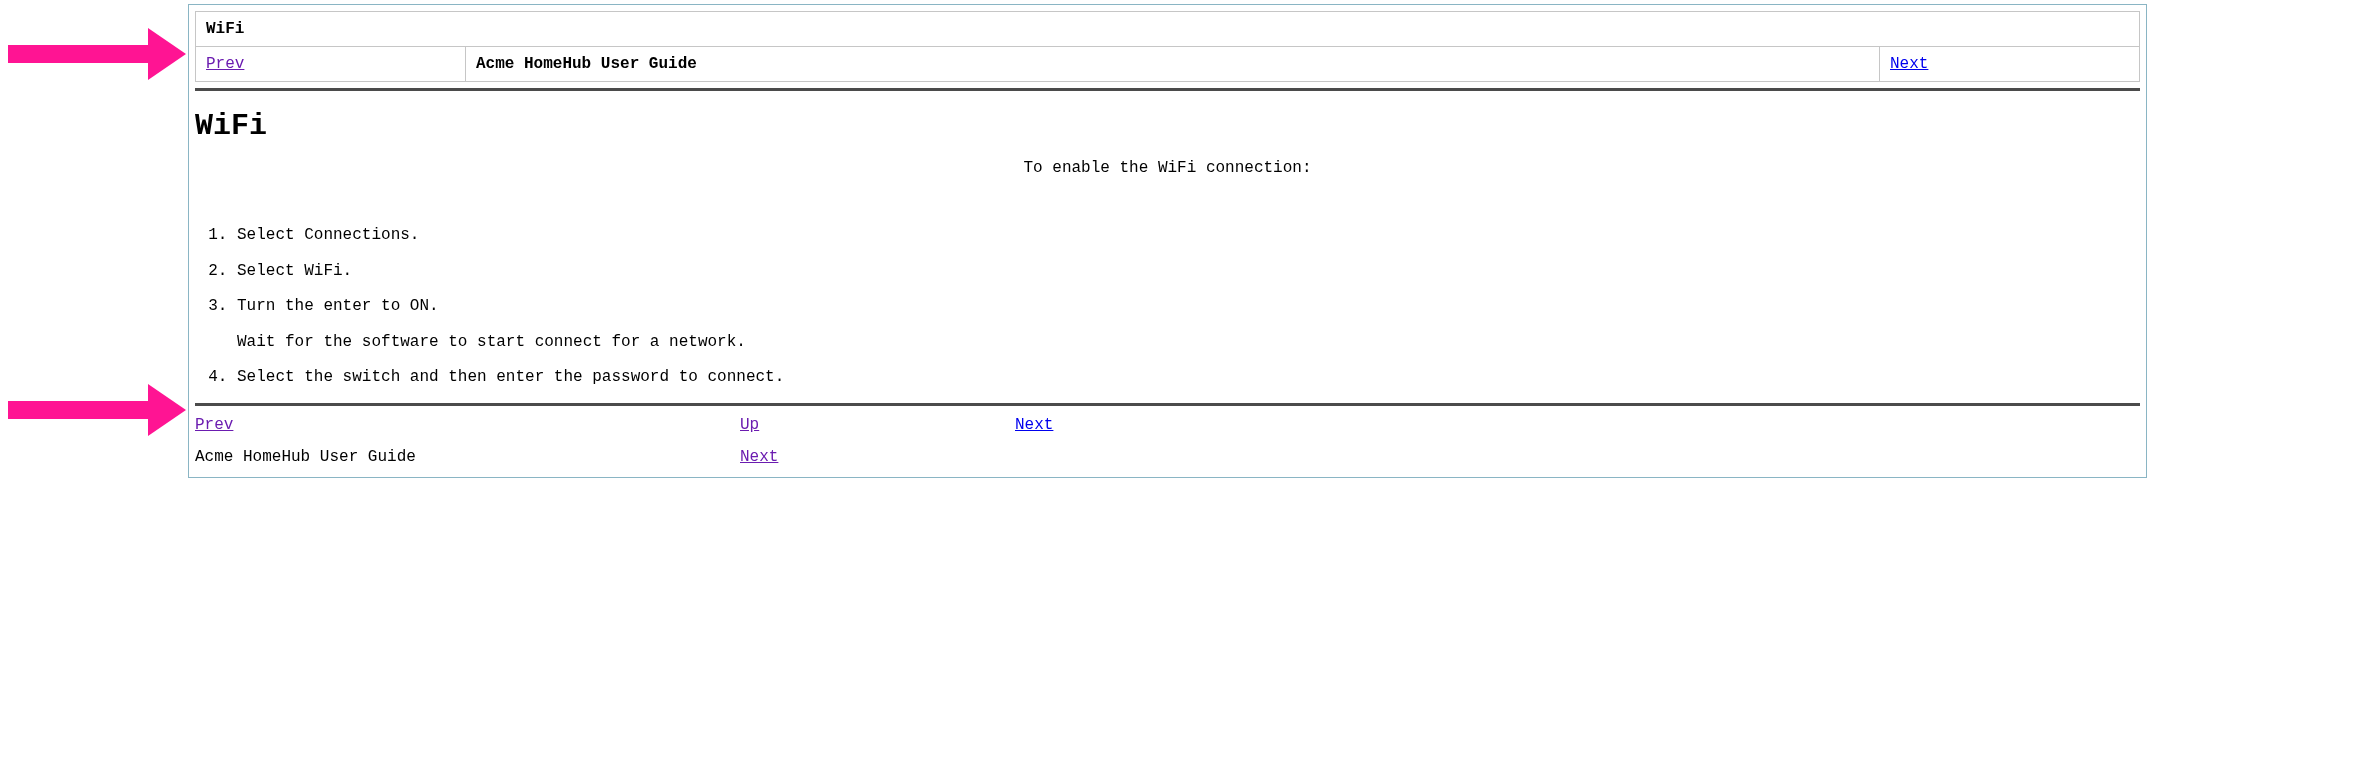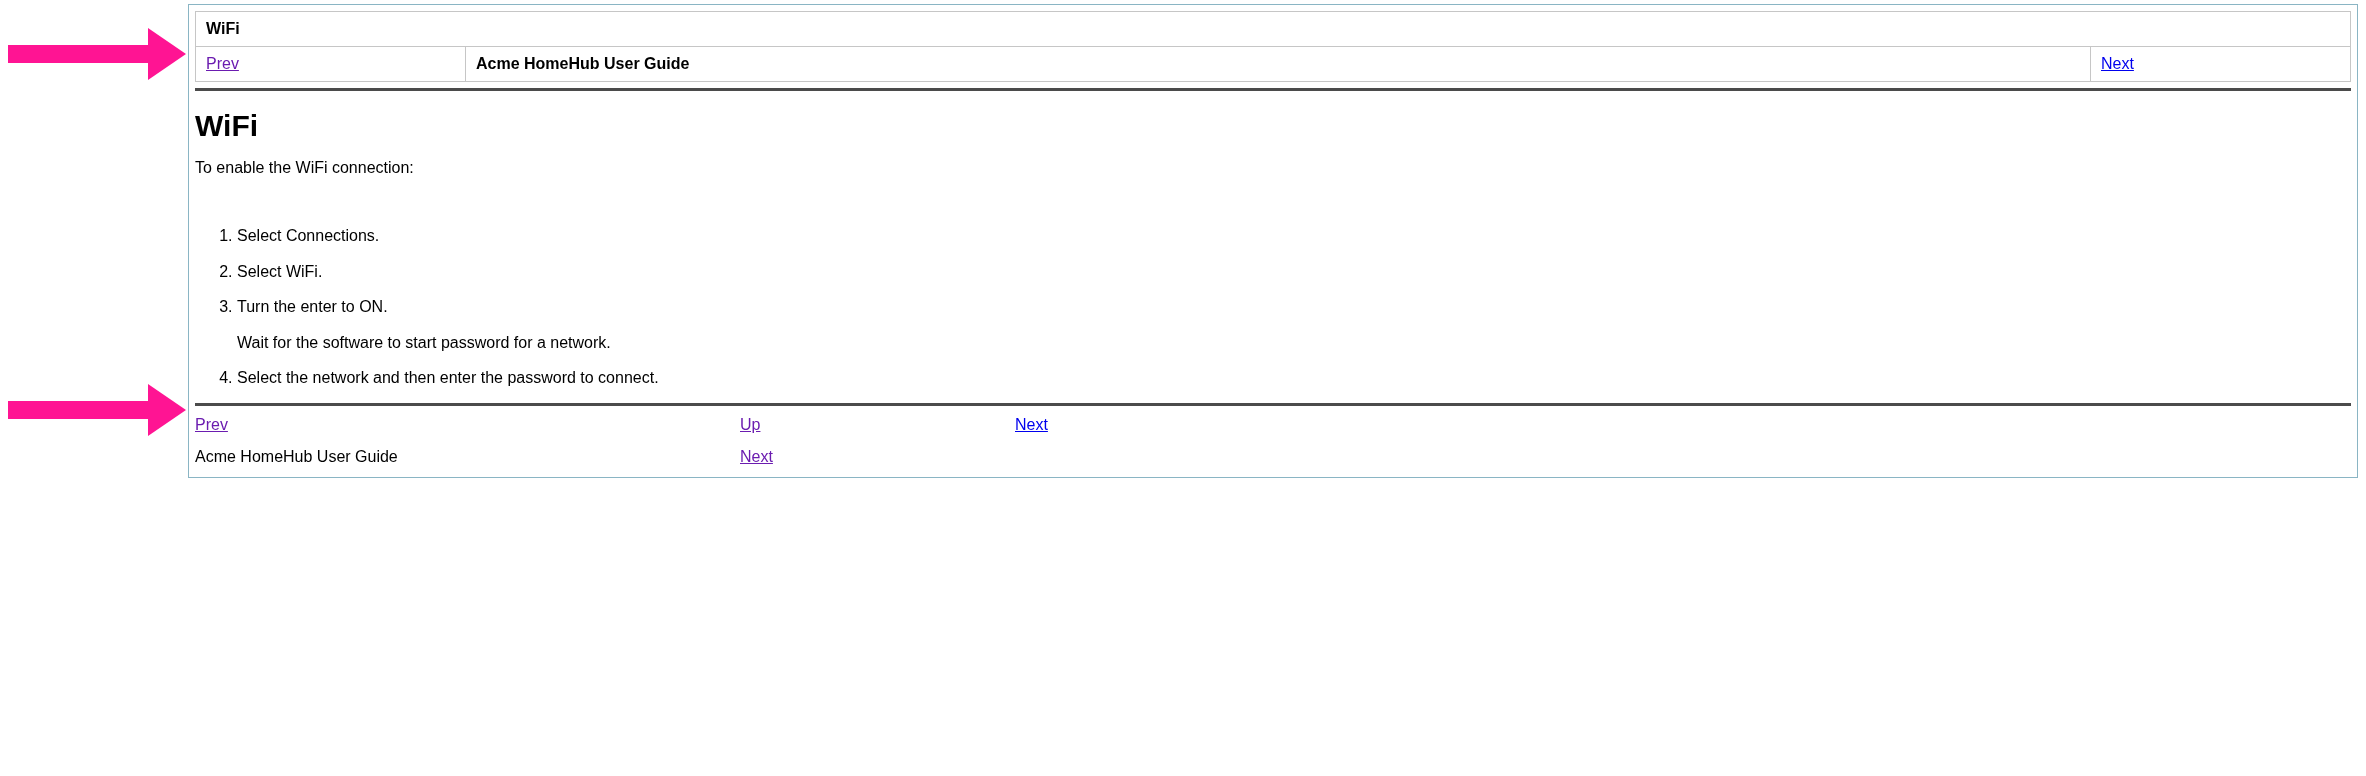--- a/index.html
+++ b/index.html
@@ -38,25 +38,26 @@
       border-left: 38px solid #ff1493;
     }
     .arrow-1 { top: 40px; left: 8px; }
     .arrow-2 { top: 396px; left: 8px; }
 
     
     .page-frame {
       position: absolute;
       top: 4px;
       left: 188px;
-      width: 2170px;
+      width: 1959px;
       height: 474px;
       border: 1px solid #8ab5c4;
       padding: 6px;
       background: #fff;
+      font-family: Liberation Mono, monospace;
     }
 
     
     .nav-table {
       width: 100%;
       border-collapse: collapse;
       border: 1px solid #c6c6c6;
     }
     .nav-table td, .nav-table th {
       border: 1px solid #c6c6c6;
@@ -94,20 +95,21 @@
     }
 
     h1.page-heading {
       font-size: 30px;
       font-weight: bold;
       margin: 18px 0 16px 0;
     }
 
     p.intro-text {
       margin: 0 0 32px 0;
+      text-align: center;
     }
 
     ol.steps {
       margin-left: 42px;
       padding-left: 0;
       margin-top: 48px;
     }
     ol.steps li {
       margin-bottom: 14px;
       line-height: 1.35;
@@ -178,24 +180,24 @@
 
   <ol class="steps">
     <li>
       <span>Select Connections.</span>
     </li>
     <li>
       <span>Select WiFi.</span>
     </li>
     <li>
       <span>Turn the enter to ON.</span>
-      <div class="substep">Wait for the software to start password for a network.</div>
-    </li>
-    <li>
-      <span>Select the network and then enter the password to connect.</span>
+      <div class="substep">Wait for the software to start connect for a network.</div>
+    </li>
+    <li>
+      <span>Select the switch and then enter the password to connect.</span>
     </li>
   </ol>
 
   <hr class="hr-darker">
 
   <div class="footer-nav">
     <div class="footer-row">
       <div class="footer-col-left">
         <a href="#" class="link-visited">Prev</a>
       </div>

